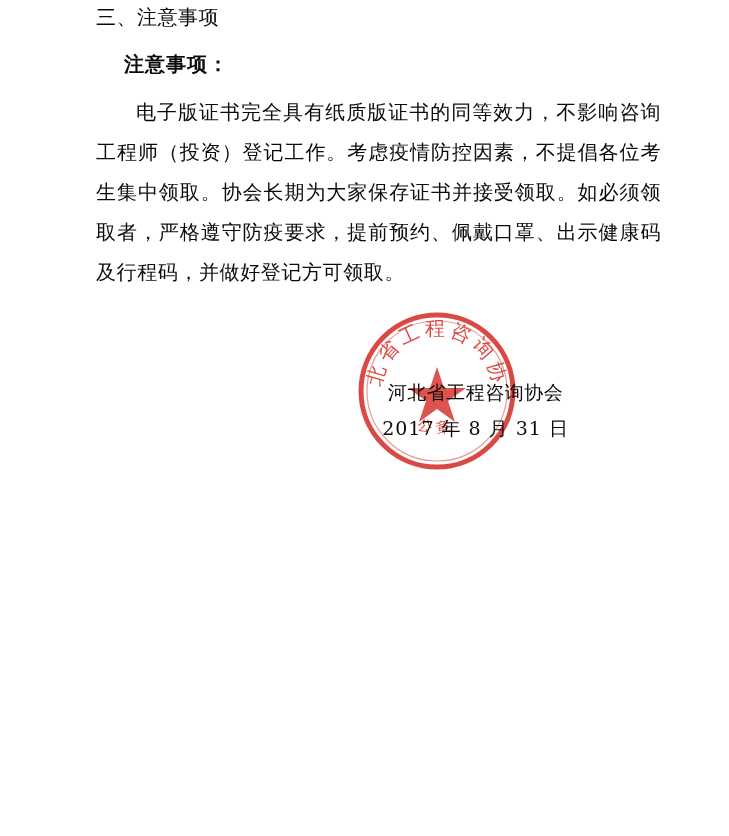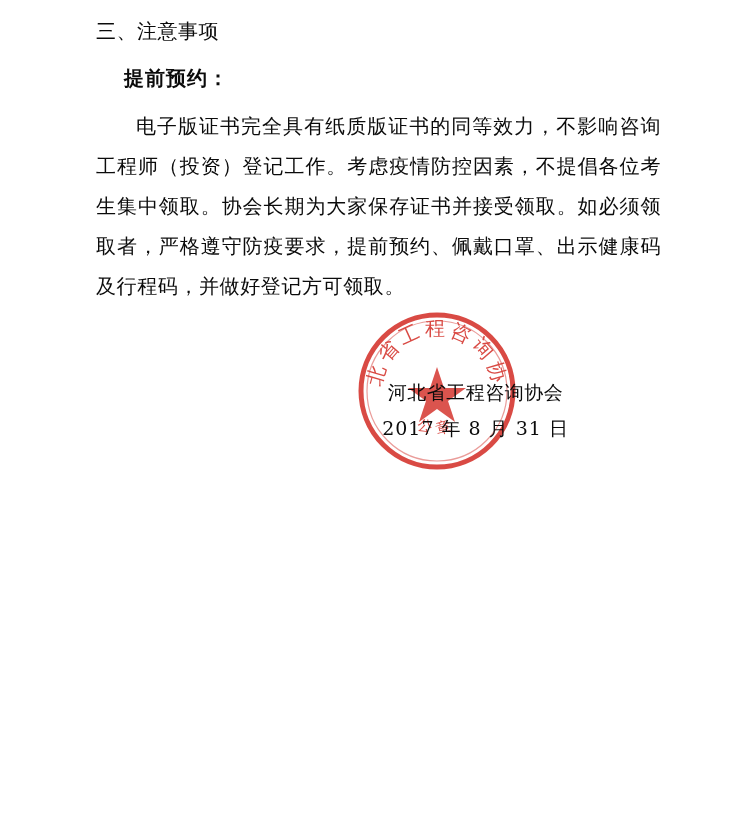--- a/index.html
+++ b/index.html
@@ -13,21 +13,21 @@
     font-family: "DejaVu Serif", "Liberation Serif", serif;
     color: #0b0b0b;
     position: relative;
     overflow: hidden;
   }
   .page {
     position: relative;
     width: 729px;
     height: 591px;
     box-sizing: border-box;
-    padding: 14px 68px 0 96px;
+    padding: 0 68px 0 96px;
   }
   .heading {
     font-size: 20px;
     line-height: 34px;
     letter-spacing: 0.5px;
     margin: 0 0 6px 0;
   }
   .para {
     font-size: 20px;
     line-height: 38px;
@@ -89,21 +89,21 @@
 </style>
 </head>
 <body>
 
 <div class="page">
 
   <div class="heading">三、注意事项</div>
 
 
 
-  <div class="tips-title">提前预约：</div>
+  <div class="tips-title">注意事项：</div>
 
   <div class="body-block">
     <p class="para indent">电子版证书完全具有纸质版证书的同等效力，不影响咨询工程师（投资）登记工作。考虑疫情防控因素，不提倡各位考生集中领取。协会长期为大家保存证书并接受领取。如必须领取者，严格遵守防疫要求，提前预约、佩戴口罩、出示健康码及行程码，并做好登记方可领取。</p>
   </div>
 
   <div class="spacer"></div>
 
   <div class="seal">
     <svg width="164" height="164" viewBox="0 0 164 164" xmlns="http://www.w3.org/2000/svg">
       <defs>

